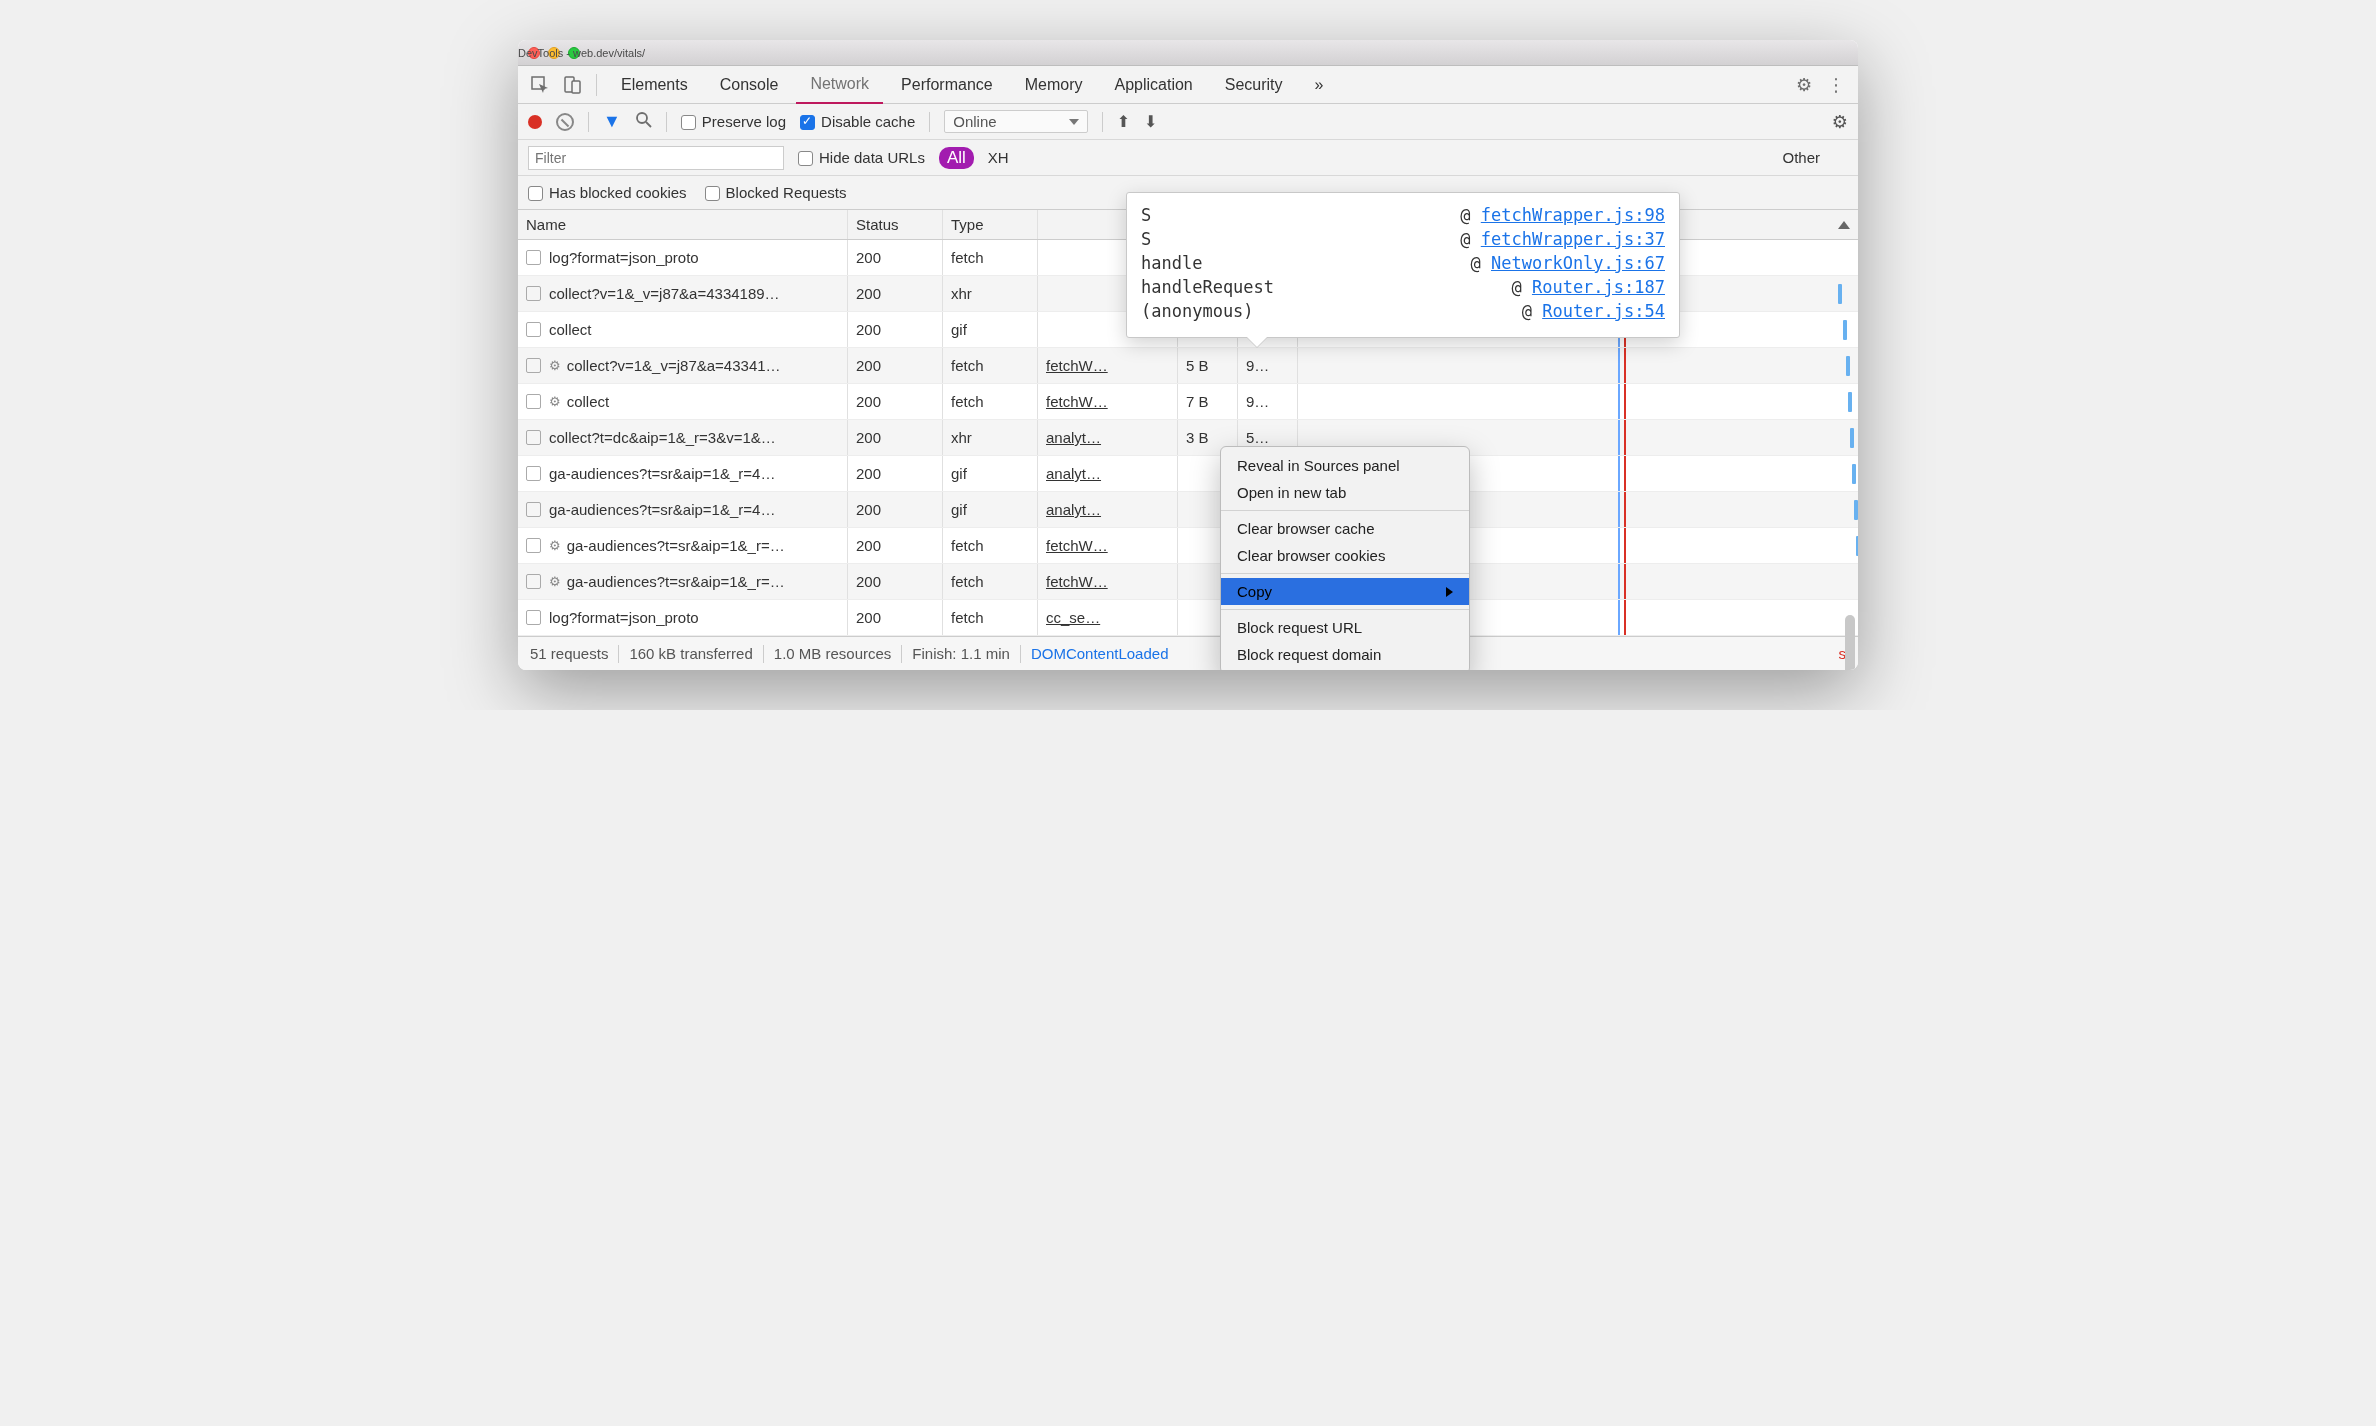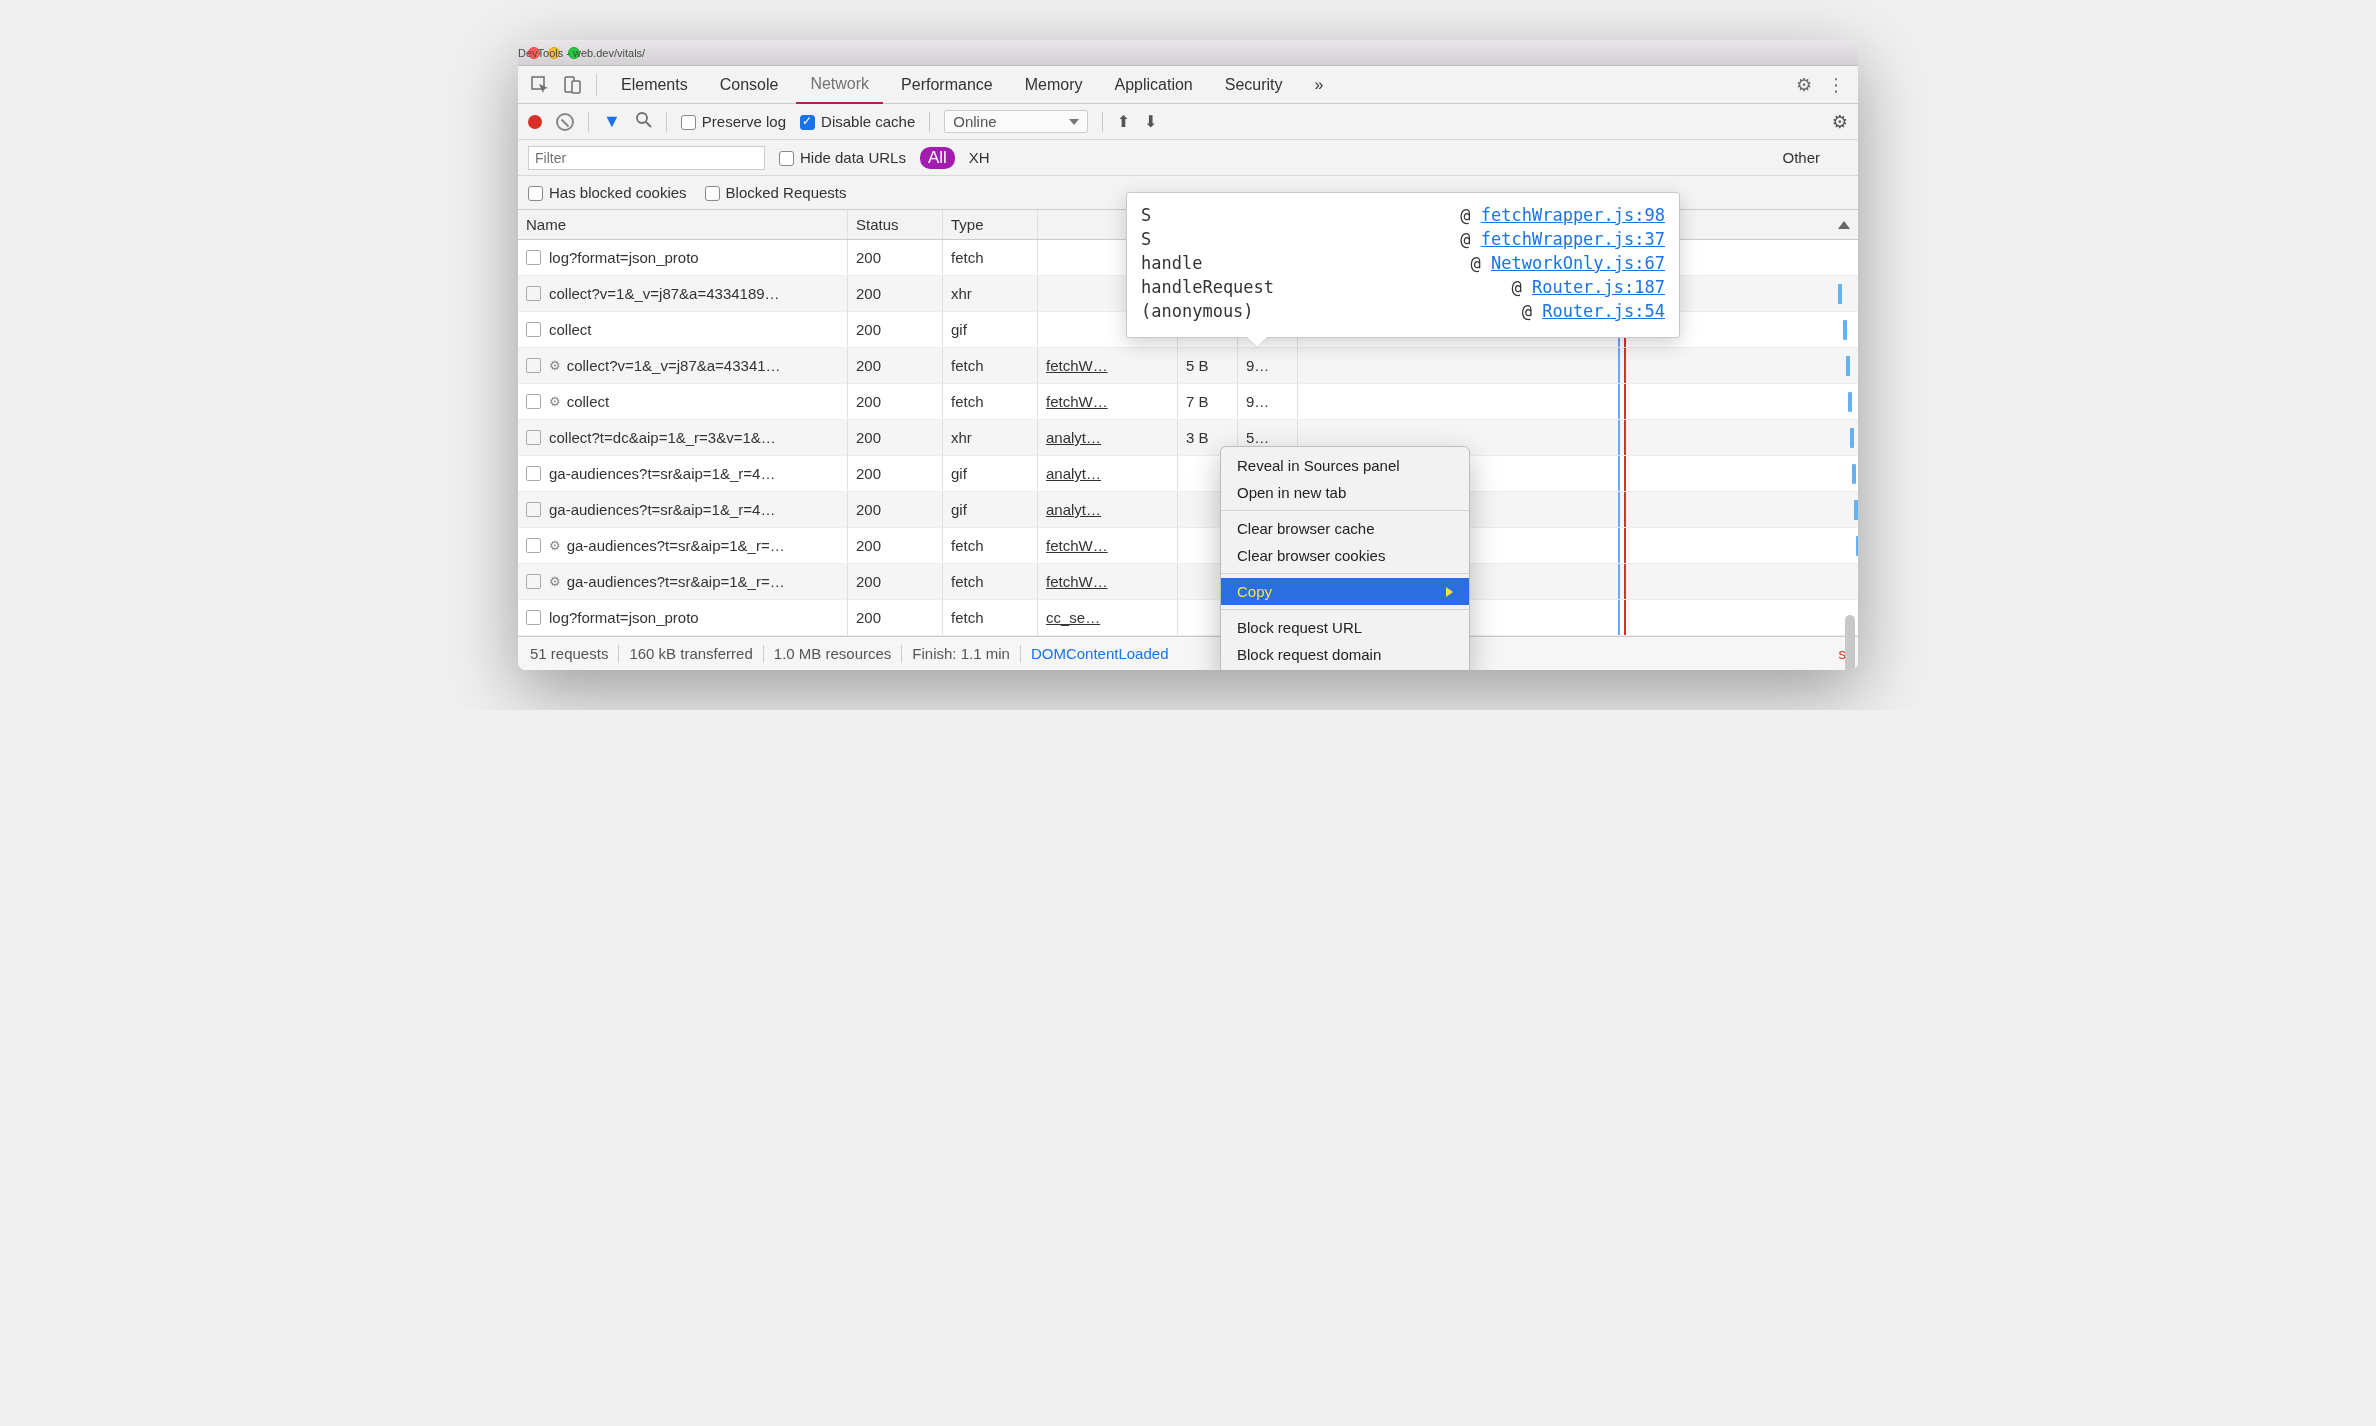--- a/index.html
+++ b/index.html
@@ -59,21 +59,21 @@
   .checkbox { width:15px; height:15px; border:1.5px solid #888; border-radius:3px; display:inline-block; vertical-align:middle; margin-right:6px; background:#fff;}
   .checkbox.checked { background:#1a73e8; border-color:#1a73e8; position:relative;}
   .checkbox.checked::after{content:"✓"; color:#fff; font-size:12px; position:absolute; left:1px; top:-2px;}
   .throttle { display:flex; align-items:center; gap:6px; padding:2px 8px; border:1px solid #ccc; background:#fafafa; border-radius:2px; color:#555;}
   .caret-down{ width:0;height:0;border-left:5px solid transparent;border-right:5px solid transparent;border-top:6px solid #777;}
   .updown { font-size:16px; color:#555;}
   .toolbar3 {
     display:flex; align-items:center; height:36px; padding:0 10px; gap:14px;
     background:#f3f3f3; border-bottom:1px solid #d8d8d8;
   }
-  .filter-input { width:237px; height:24px; border:1px solid #ccc; background:#fff; padding:0 6px; font-size:14px; color:#777;}
+  .filter-input { width:256px; height:24px; border:1px solid #ccc; background:#fff; padding:0 6px; font-size:14px; color:#777;}
   .pill { background:#a21caf; color:#fff; border-radius:10px; padding:1px 8px; font-size:17px;}
   .ft { color:#333; font-size:15px;}
   .toolbar4 {
     display:flex; align-items:center; height:34px; padding:0 10px; gap:18px;
     background:#f3f3f3; border-bottom:1px solid #ccc;
   }
   .table-head {
     display:flex; height:30px; background:#f3f3f3; border-bottom:1px solid #ccc;
     font-size:15px; color:#333;
   }
@@ -112,21 +112,21 @@
   .cs-row{ display:flex; justify-content:space-between; padding:2px 0;}
   .cs-link{ color:#1a73e8; text-decoration:underline;}
   .cs-async{ font-style:italic; color:#555; padding:4px 0;}
   .ctxmenu {
     position:absolute; left:702px; top:406px; width:250px;
     background:#f2f2f2; border:1px solid #bcbcbc; border-radius:6px;
     box-shadow:0 10px 30px rgba(0,0,0,0.25);
     padding:5px 0; font-size:15px; color:#222; z-index:40;
   }
   .ctxmenu .mi{ padding:5px 16px; display:flex; align-items:center; justify-content:space-between;}
-  .ctxmenu .mi.hl{ background:#2a6fe0; color:#fde047;}
+  .ctxmenu .mi.hl{ background:#2a6fe0; color:#000000;}
   .ctxmenu hr{ border:none; border-top:1px solid #d2d2d2; margin:4px 0;}
   .submenu {
     position:absolute; left:951px; top:520px; width:232px;
     background:#f2f2f2; border:1px solid #bcbcbc; border-radius:6px;
     box-shadow:0 10px 30px rgba(0,0,0,0.25);
     padding:5px 0; font-size:15px; color:#222; z-index:50;
   }
   .submenu .mi{ padding:5px 16px;}
   .submenu .mi.hl{ background:#2a6fe0; color:#fff;}
   .tri-right{width:0;height:0;border-top:5px solid transparent;border-bottom:5px solid transparent;border-left:7px solid currentColor;}

